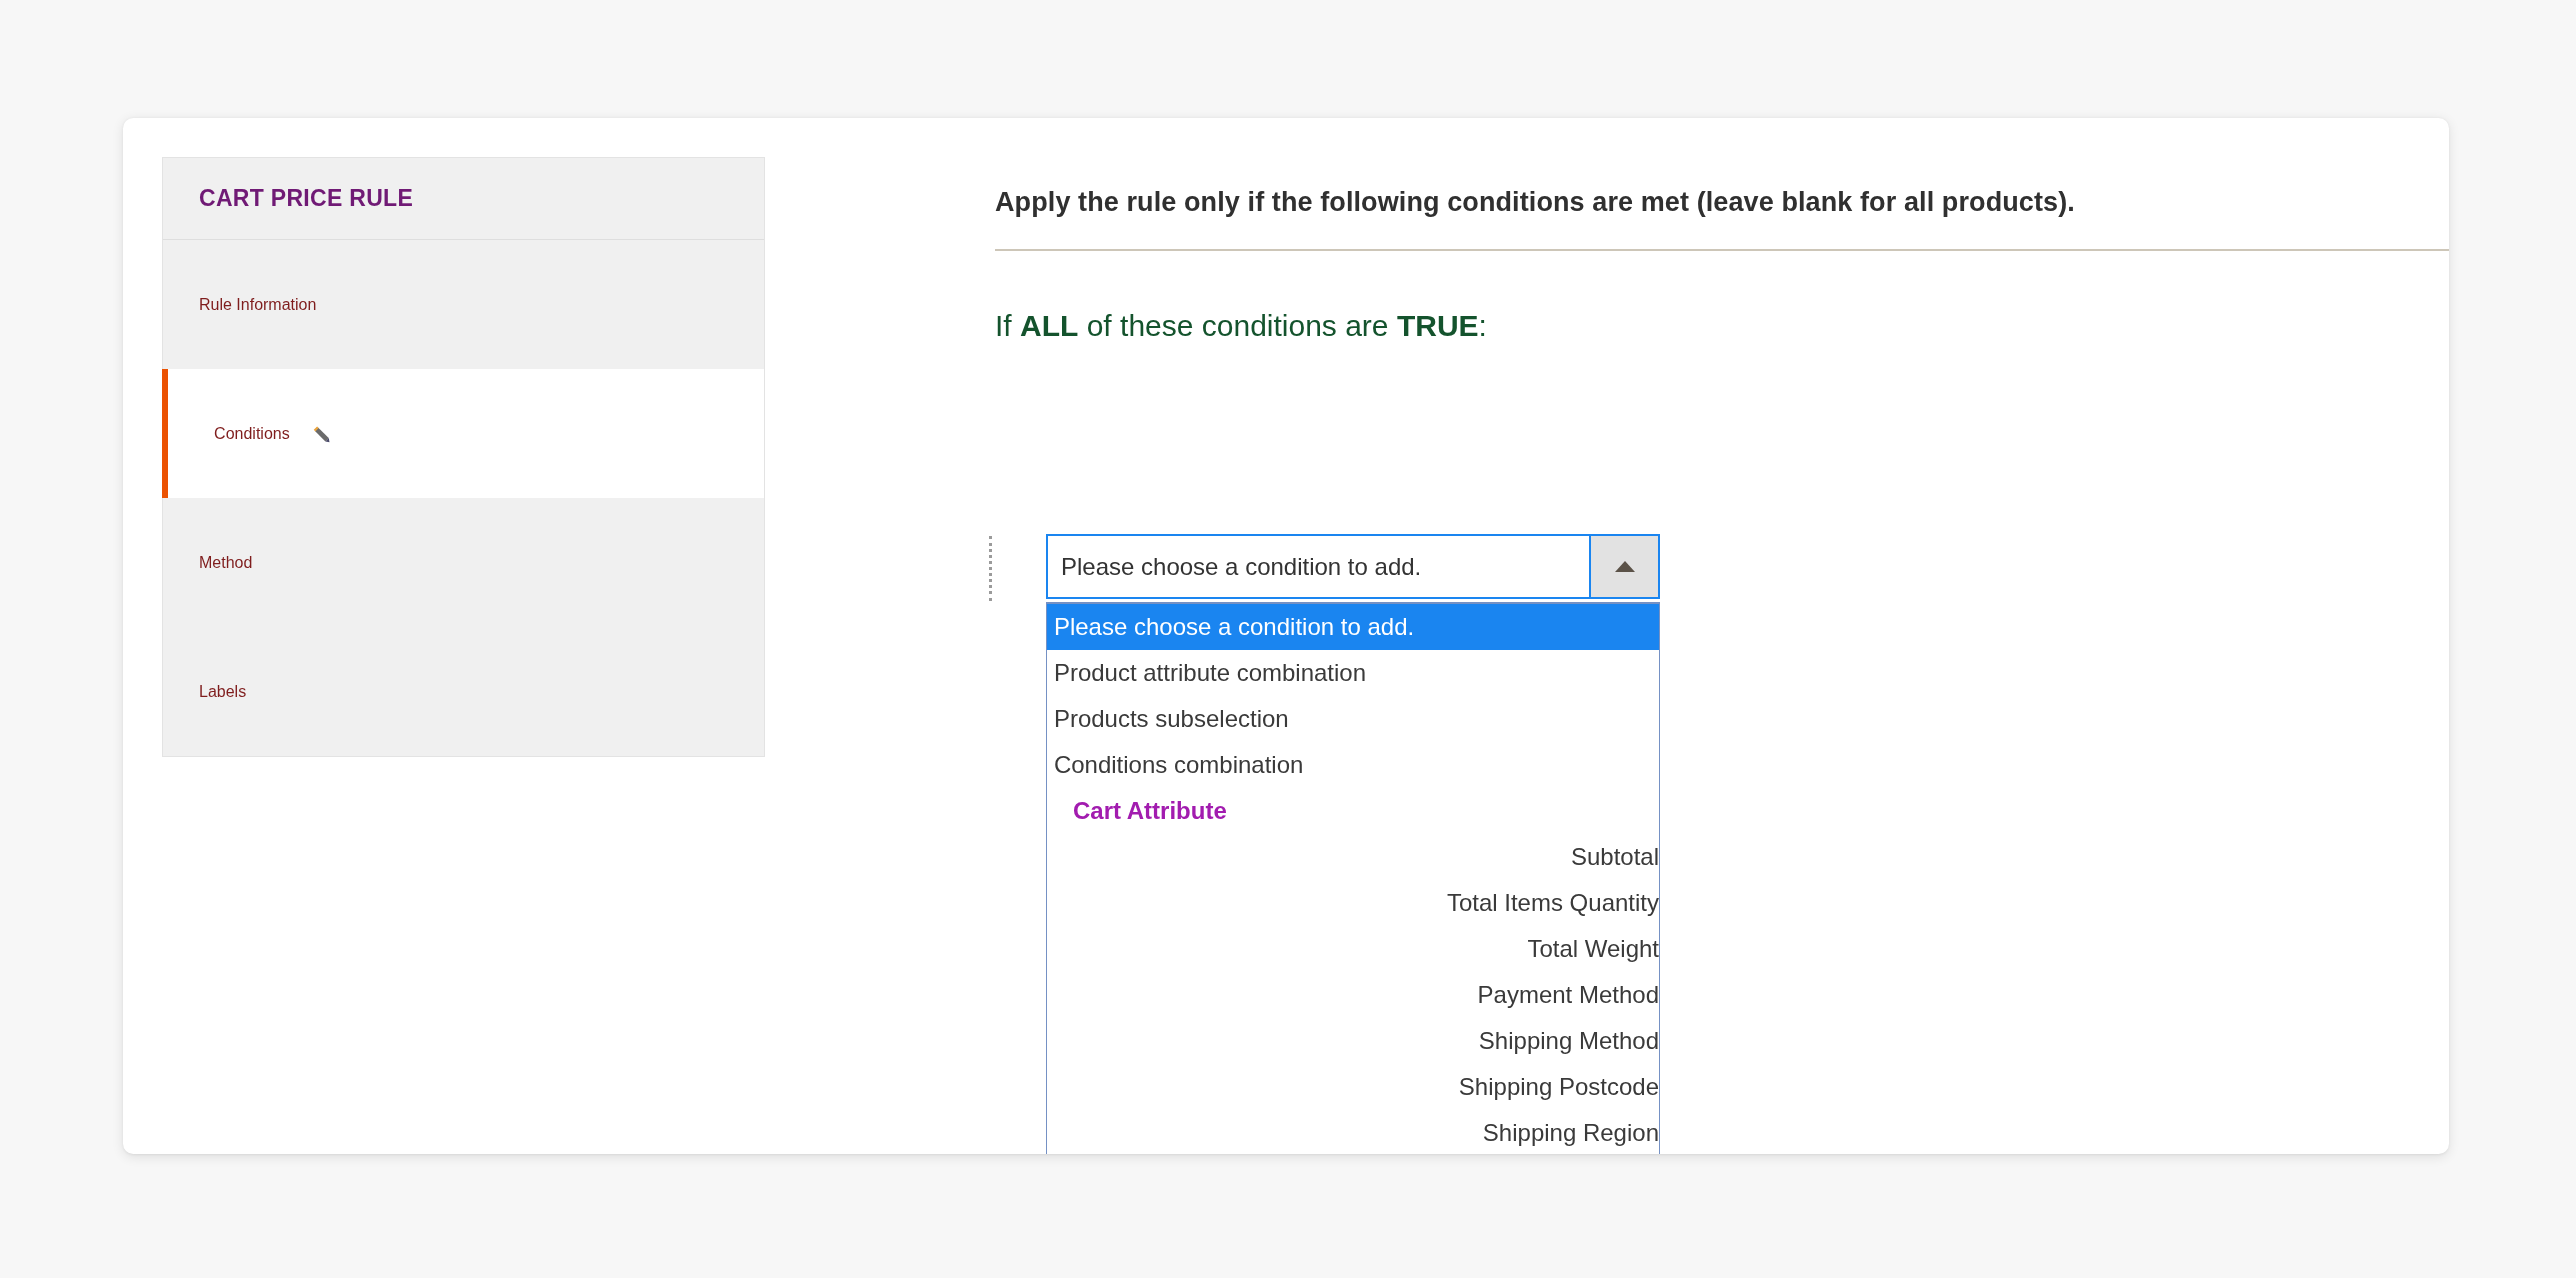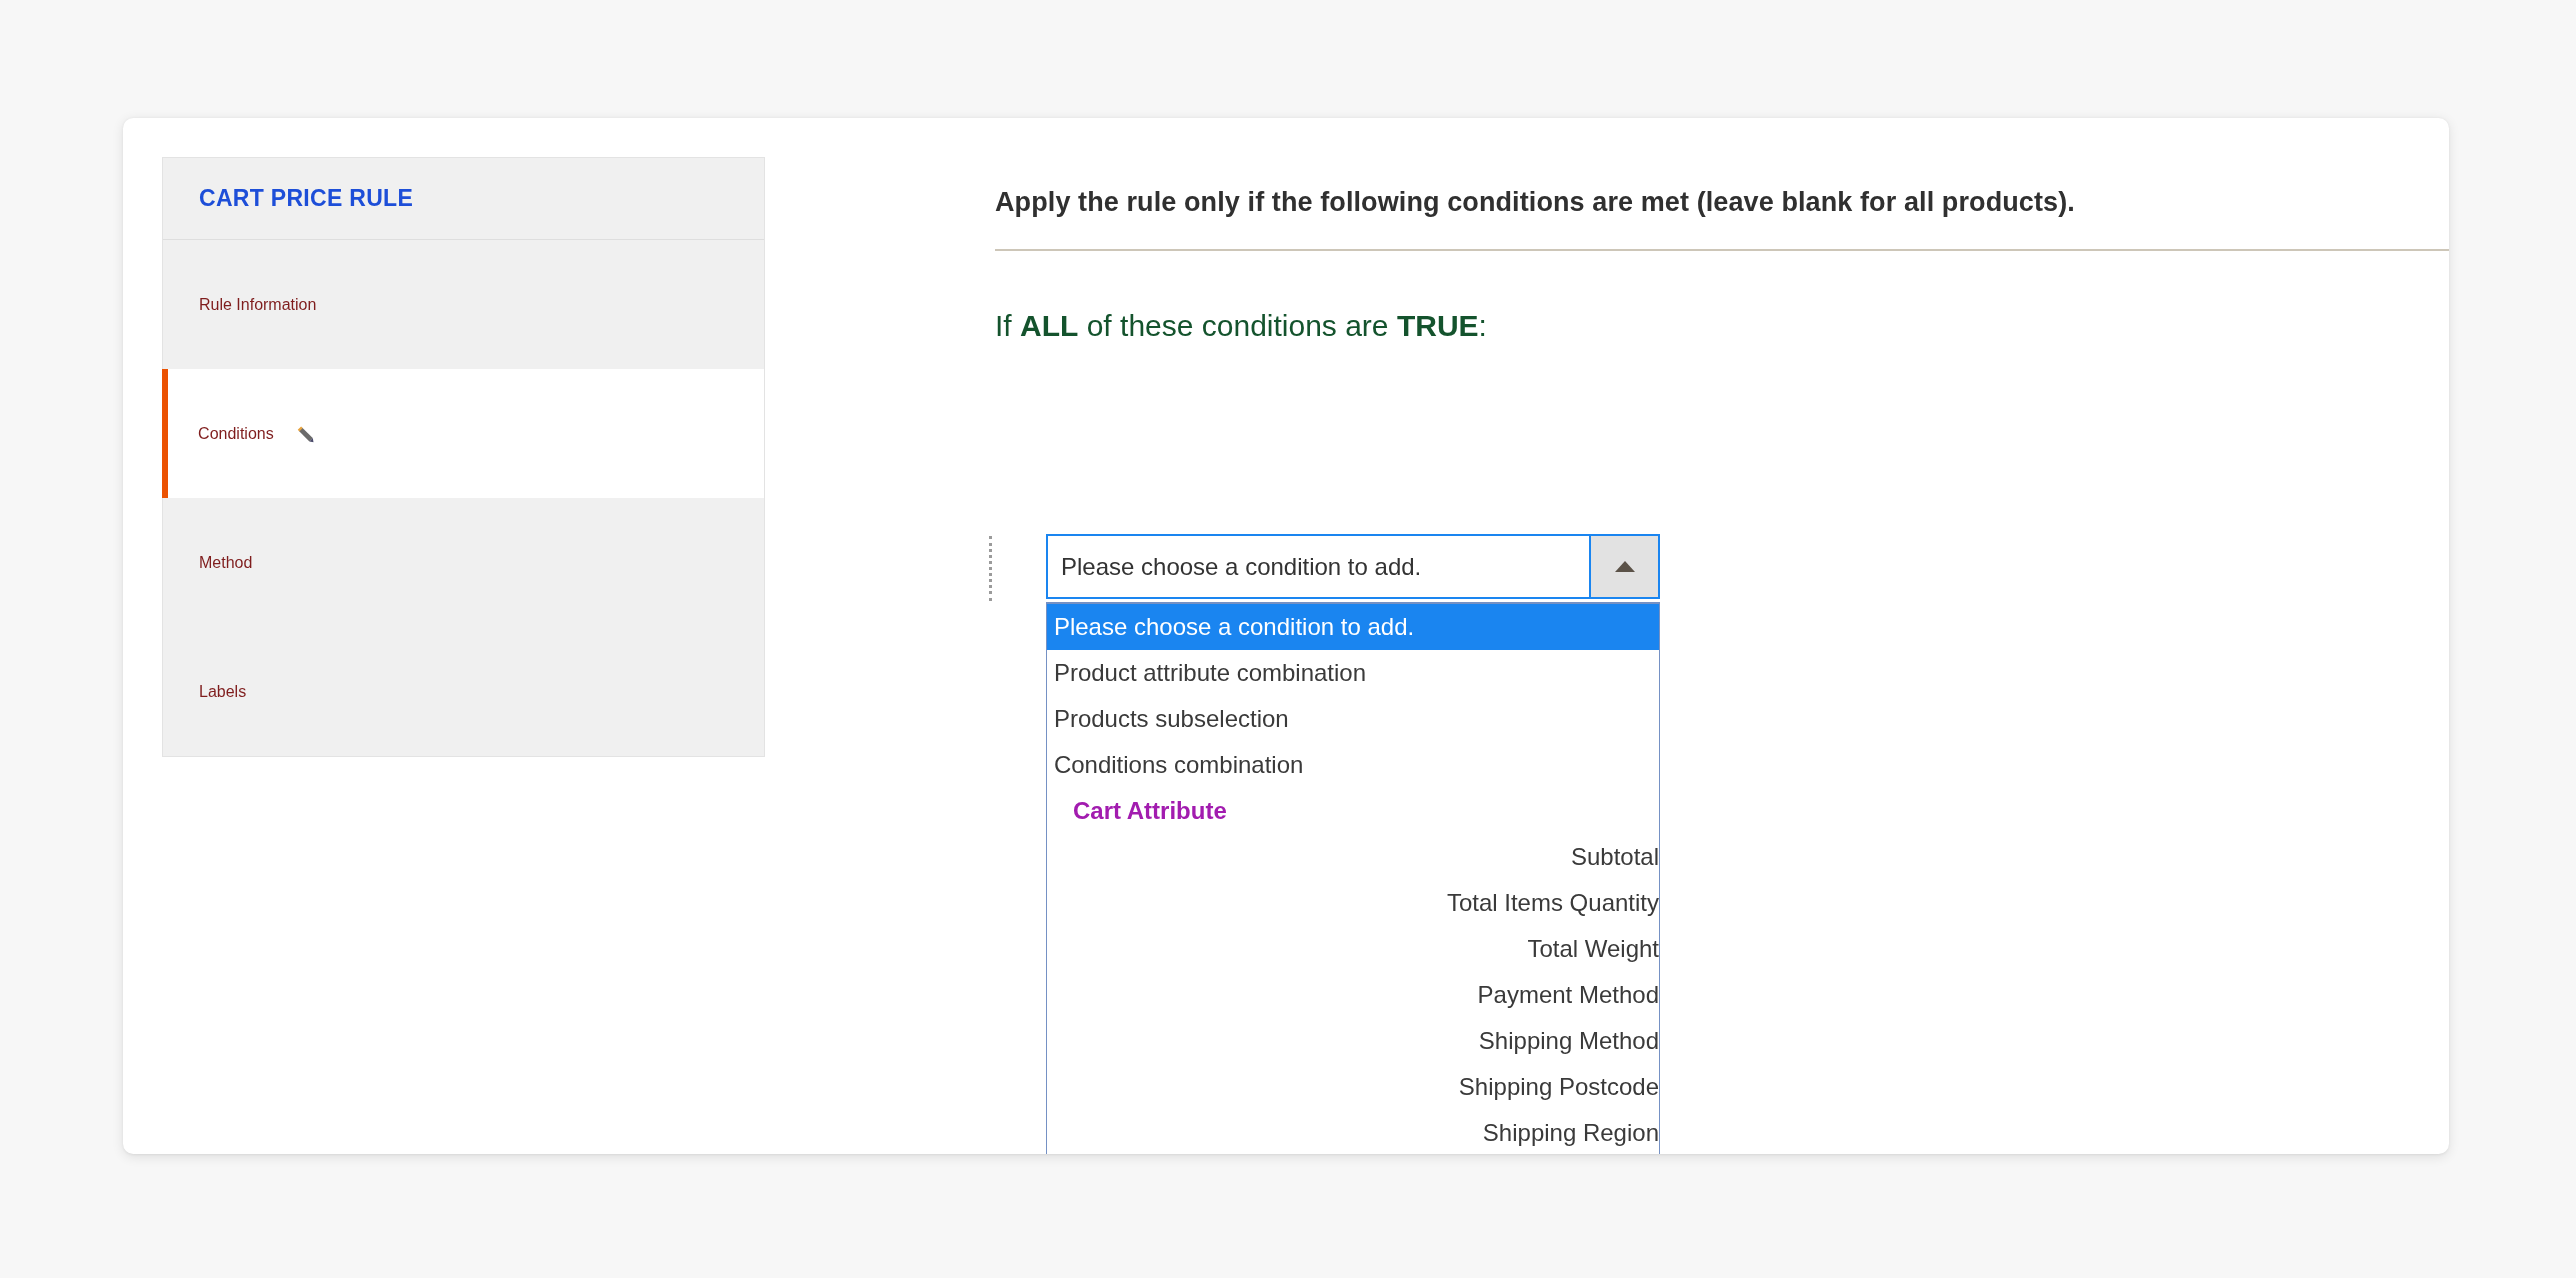--- a/index.html
+++ b/index.html
@@ -43,41 +43,41 @@
     display: flex;
     align-items: center;
     padding-left: 36px;
     box-sizing: border-box;
     border-bottom: 0.9px solid #dedede;
     background: #f0f0f0;
   }
   .sidebar-header-title {
     font-size: 23px;
     font-weight: bold;
-    color: #1d4ed8;
+    color: #701a75;
     letter-spacing: 0.3px;
   }
   .sidebar-items {
     background: #f0f0f0;
   }
   .sidebar-item {
     height: 129px;
     display: flex;
     align-items: center;
     padding-left: 36px;
     box-sizing: border-box;
     font-size: 16px;
     color: #7f1d1d;
     position: relative;
     cursor: pointer;
   }
   .sidebar-item.active {
     background: #ffffff;
     border-left: 6px solid #eb5202;
-    padding-left: 30px;
+    padding-left: 46px;
     margin-left: -0.9px;
     border-right: 0.9px solid #ffffff;
   }
   .sidebar-item-label {
     display: inline-block;
   }
   .pencil-icon {
     display: inline-block;
     width: 26px;
     height: 26px;

